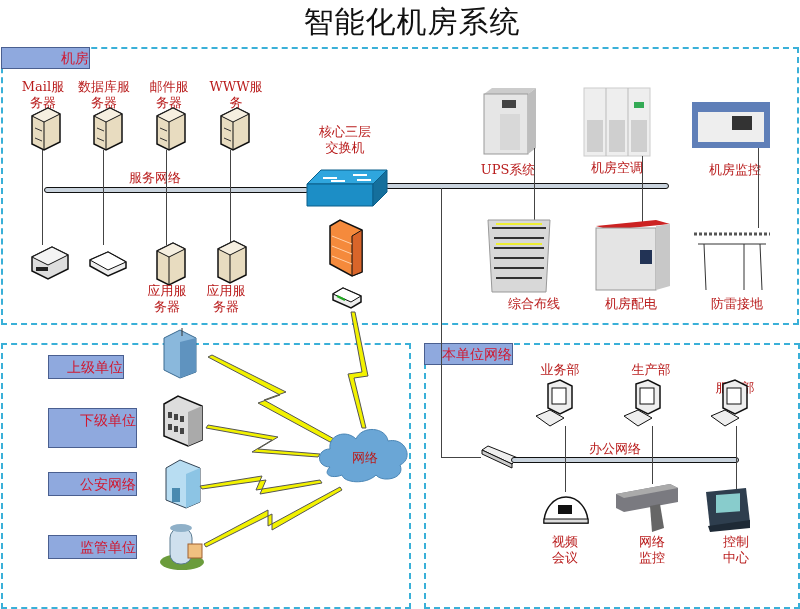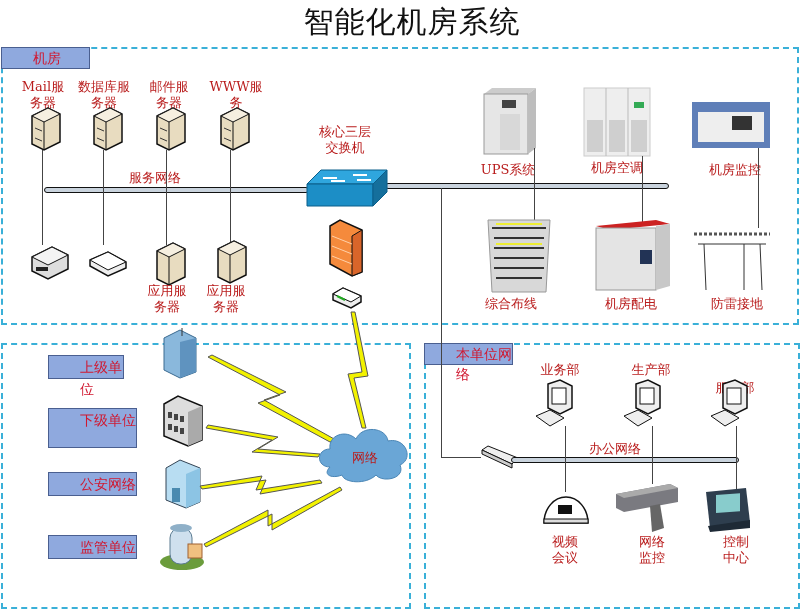--- a/index.html
+++ b/index.html
@@ -1,20 +1,20 @@
 <!DOCTYPE html>
 <html><head>
 <meta charset="utf-8">
 <style>
   html,body{margin:0;padding:0;background:#fff;}
   body{width:800px;height:609px;position:relative;overflow:hidden;font-family:"DejaVu Serif","Liberation Serif",serif;color:#222;}
   .abs{position:absolute;padding-left:12px;}
   .title{left:0;top:2px;width:800px;text-align:center;font-size:30px;color:#111;letter-spacing:1px;}
   .zone{position:absolute;border:2px dashed #3ab0d8;box-sizing:border-box;}
-  .tag{position:absolute;background:#8fa9de;border:1px solid #4a5f90;color:#d01830;font-size:14px;text-align:left;box-sizing:border-box;font-family:"DejaVu Sans","Liberation Sans",sans-serif;padding-left:31px;}
+  .tag{position:absolute;background:#8fa9de;border:1px solid #4a5f90;color:#d01830;font-size:14px;text-align:right;box-sizing:border-box;font-family:"DejaVu Sans","Liberation Sans",sans-serif;}
   .lbl{position:absolute;font-size:13px;text-align:center;line-height:16px;color:#b91c1c;}
   .hline{position:absolute;height:4px;background:#c9d3dd;border:1px solid #111;border-radius:3px;}
   .vl{position:absolute;width:1px;background:#444;}
   .hl{position:absolute;height:1px;background:#444;}
   svg{position:absolute;overflow:visible;}
 </style>
 </head>
 <body>
 
 <div class="abs title">智能化机房系统</div>
@@ -170,21 +170,21 @@
     <rect x="44" y="30" width="12" height="14" fill="#235"></rect>
   </svg>
 <svg style="left:694px;top:230px" width="76" height="62">
     <line x1="0" y1="4" x2="76" y2="4" stroke="#555" stroke-width="3" stroke-dasharray="3,2"></line>
     <line x1="4" y1="14" x2="72" y2="14" stroke="#333"></line>
     <line x1="10" y1="14" x2="12" y2="60" stroke="#333"></line>
     <line x1="50" y1="14" x2="50" y2="60" stroke="#333"></line>
     <line x1="66" y1="14" x2="68" y2="60" stroke="#333"></line>
   </svg>
 
-<div class="lbl" style="left:476px;top:296px;width:70px;">综合布线</div>
+<div class="lbl" style="left:490px;top:296px;width:70px;text-align:right;">综合布线</div>
 <div class="lbl" style="left:596px;top:296px;width:70px;">机房配电</div>
 <div class="lbl" style="left:702px;top:296px;width:70px;">防雷接地</div>
 
 <svg style="left:160px;top:328px" width="44" height="50">
     <polygon points="4,10 20,2 36,10 36,44 20,50 4,42" fill="#8ab8dc" stroke="#3a6a90"></polygon>
     <polygon points="20,14 36,10 36,44 20,50" fill="#5f93bf"></polygon>
     <line x1="22" y1="0" x2="22" y2="8" stroke="#333"></line>
   </svg>
 <svg style="left:162px;top:396px" width="42" height="50">
     <polygon points="2,8 16,0 40,10 40,44 26,50 2,40" fill="#ddd" stroke="#111" stroke-width="1.5"></polygon>

